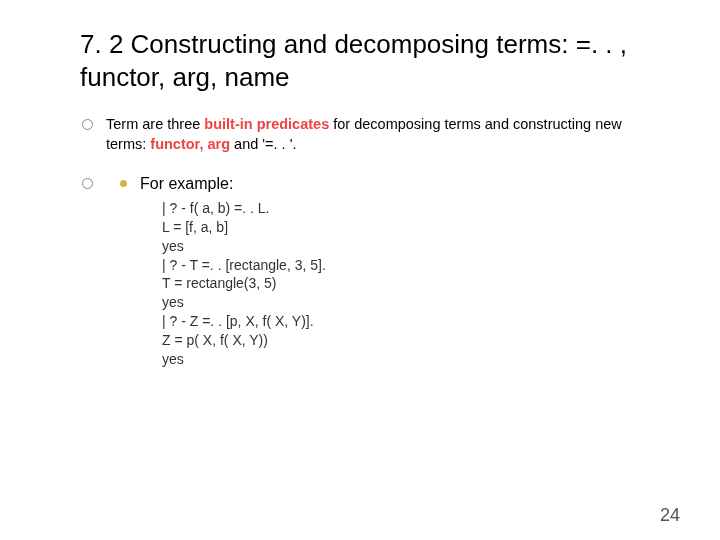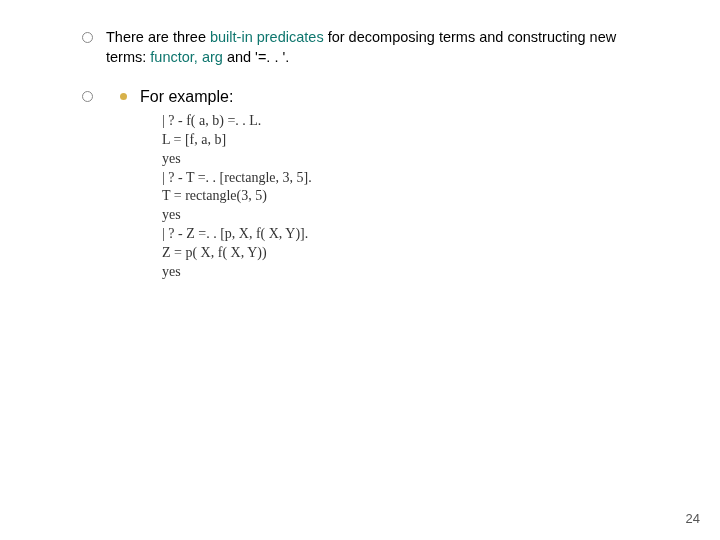--- a/index.html
+++ b/index.html
@@ -35,21 +35,21 @@
     content: "";
     position: absolute;
     left: 2px;
     top: 4px;
     width: 9px;
     height: 9px;
     border: 1.6px solid #888;
     border-radius: 50%;
     background: #fff;
   }
-  .red { color: #0f766e; }
+  .red { color: #ef4444; font-weight: bold; }
   .sub {
     list-style: none;
     margin-left: 12px;
   }
   .sub > li {
     position: relative;
     padding-left: 22px;
     font-size: 16px;
     line-height: 1.3;
   }
@@ -57,45 +57,46 @@
     content: "";
     position: absolute;
     left: 2px;
     top: 6px;
     width: 7px;
     height: 7px;
     border-radius: 50%;
     background: #d7b14a;
   }
   .code {
-    font-family: Liberation Serif, serif;
+    font-family: Liberation Sans, sans-serif;
     font-size: 14px;
     line-height: 1.35;
     margin-top: 4px;
     margin-left: 22px;
     color: #333;
     white-space: pre;
   }
   .pagenum {
     position: absolute;
-    right: 20px;
+    right: 40px;
     bottom: 14px;
-    font-size: 13px;
+    font-size: 18px;
     color: #555;
   }
 </style>
 </head>
 <body>
 
 <div class="slide">
 
+  <h1 class="title">7. 2 Constructing and decomposing terms: =. . , functor, arg, name</h1>
 
   <ul class="bullets">
     <li>
-      <span>There are three </span><span class="red">built-in predicates</span><span> for decomposing terms and constructing new terms: </span><span class="red">functor, arg</span><span> and '=. . '.</span>
+      <span>Term are three </span><span class="red">built-in predicates</span><span> for decomposing terms and constructing new terms: </span><span class="red">functor, arg</span><span> and '=. . '.</span>
     </li>
     <li>
       <ul class="sub">
         <li>
           <span>For example:</span>
           <div class="code"><span>| ? - f( a, b) =. . L.</span>
 <span>L = [f, a, b]</span>
 <span>yes</span>
 <span>| ? - T =. . [rectangle, 3, 5].</span>
 <span>T = rectangle(3, 5)</span>

